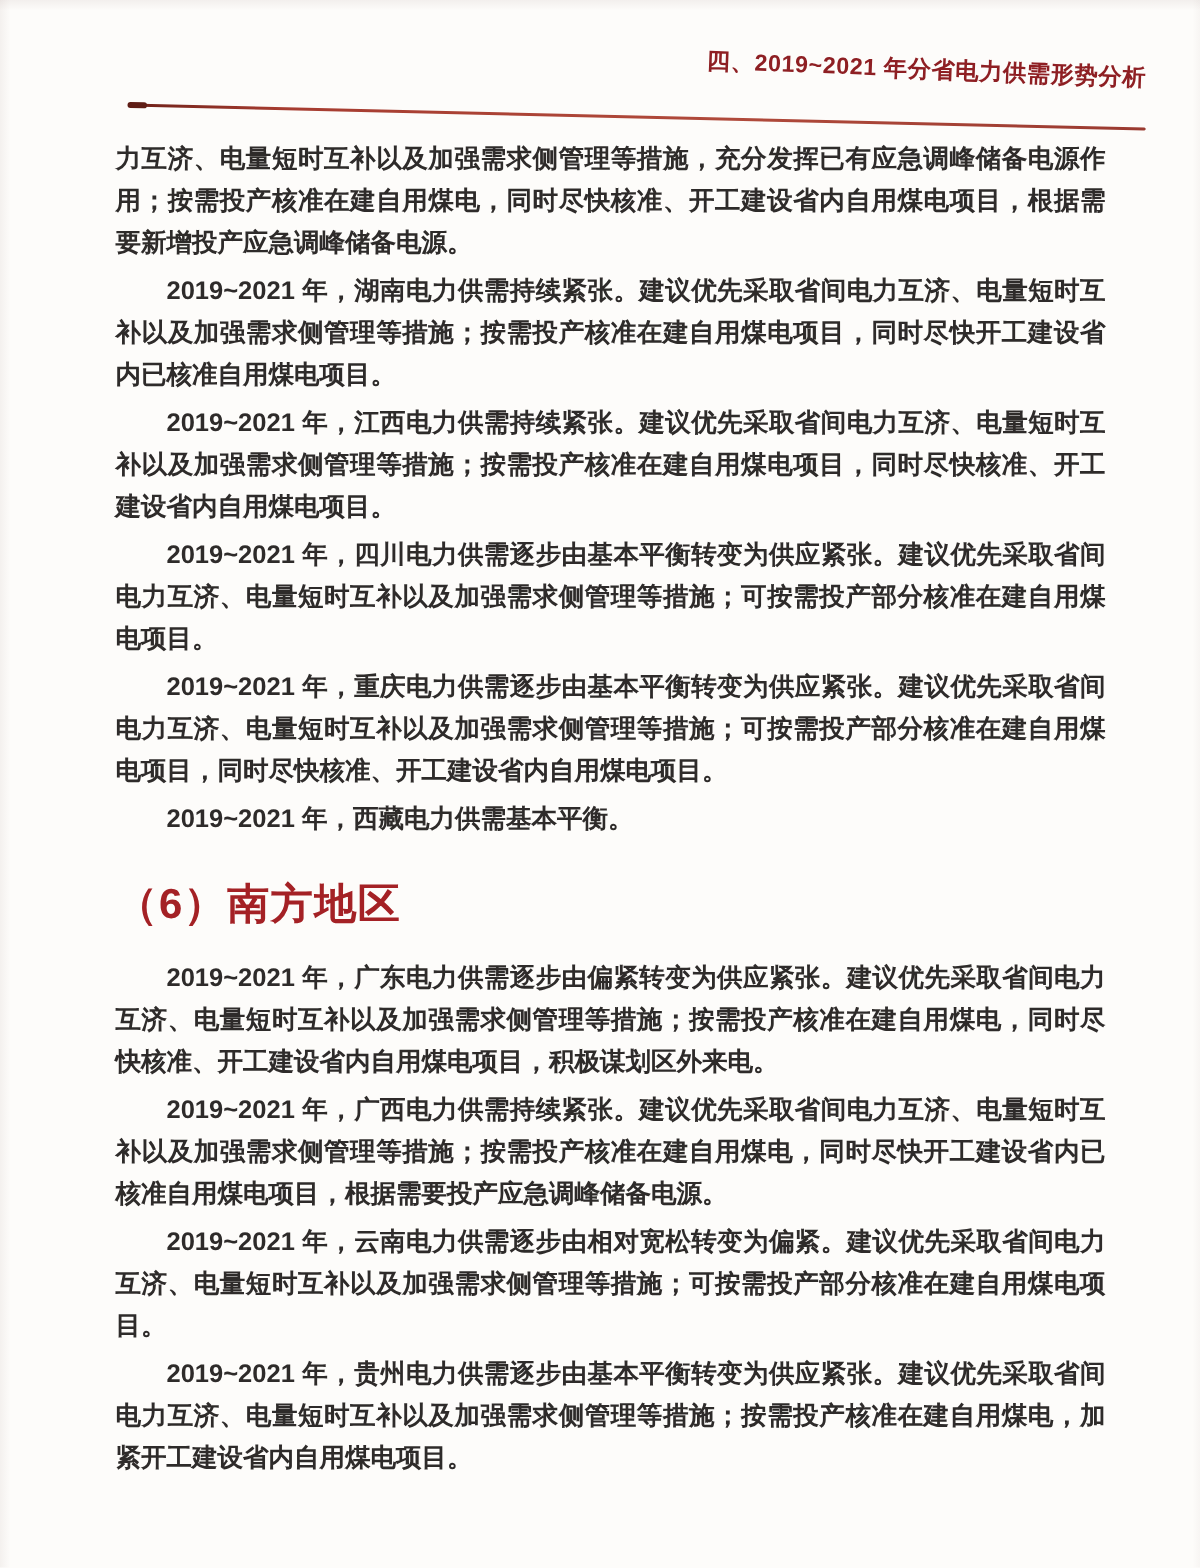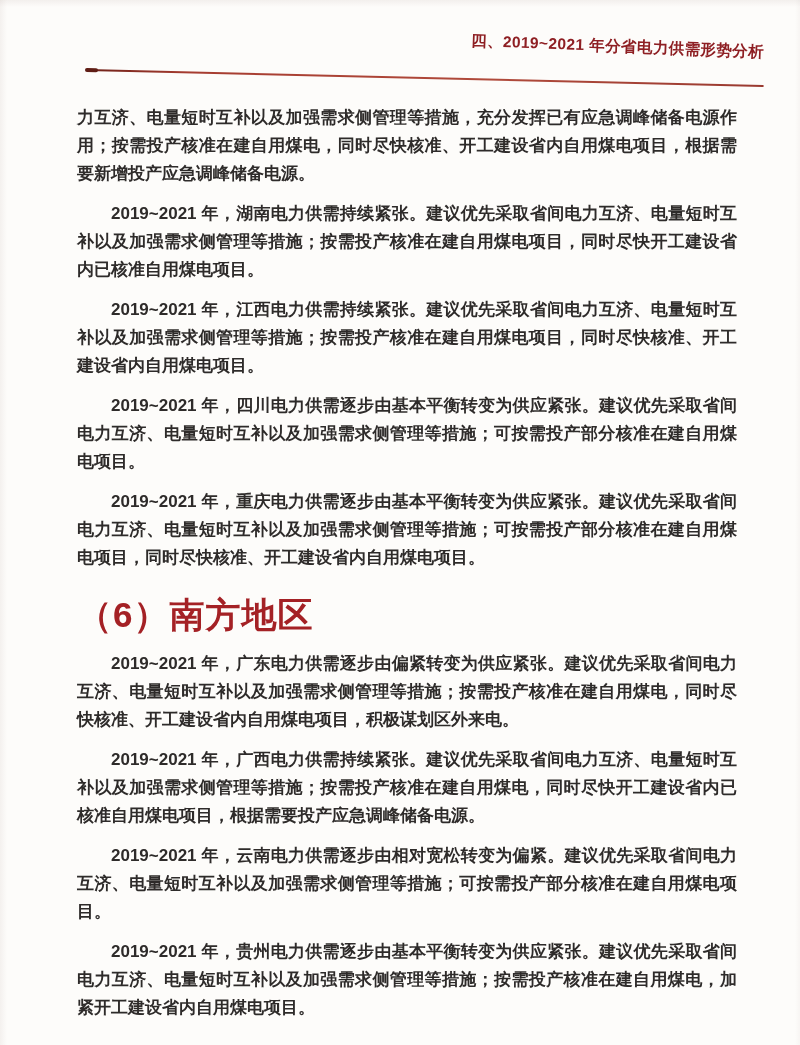--- a/index.html
+++ b/index.html
@@ -27,40 +27,41 @@
   }
   .header-rule::before{
     content:""; position:absolute; left:-1px; top:-1px;
     width:13px; height:4px; border-radius:3px; background:#5f1d15;
   }
   .content{
     position:absolute; left:77px; top:92px; width:660px;
     color:#2e2b2a; font-size:17px; line-height:28px;
     font-weight:600; text-align:justify;
   }
-  .para{ margin:12px 0 4px; text-indent:2em; }
+  .para{ margin:0 0 4px; text-indent:2em; }
   .para.no-indent{ text-indent:0; }
   .section-heading{
     margin:24px 0 16px; text-indent:0;
-    color:#a42125; font-size:35px; line-height:38px;
+    color:#a42125; font-size:28px; line-height:38px;
     font-weight:bold; letter-spacing:1px; text-align:left;
   }
 </style>
 </head>
 <body>
 
 <div class="chapter-title">四、2019~2021 年分省电力供需形势分析</div>
 <div class="header-rule"></div>
 
 <div class="content">
   <p class="para no-indent">力互济、电量短时互补以及加强需求侧管理等措施，充分发挥已有应急调峰储备电源作用；按需投产核准在建自用煤电，同时尽快核准、开工建设省内自用煤电项目，根据需要新增投产应急调峰储备电源。</p>
   <p class="para">2019~2021 年，湖南电力供需持续紧张。建议优先采取省间电力互济、电量短时互补以及加强需求侧管理等措施；按需投产核准在建自用煤电项目，同时尽快开工建设省内已核准自用煤电项目。</p>
   <p class="para">2019~2021 年，江西电力供需持续紧张。建议优先采取省间电力互济、电量短时互补以及加强需求侧管理等措施；按需投产核准在建自用煤电项目，同时尽快核准、开工建设省内自用煤电项目。</p>
   <p class="para">2019~2021 年，四川电力供需逐步由基本平衡转变为供应紧张。建议优先采取省间电力互济、电量短时互补以及加强需求侧管理等措施；可按需投产部分核准在建自用煤电项目。</p>
   <p class="para">2019~2021 年，重庆电力供需逐步由基本平衡转变为供应紧张。建议优先采取省间电力互济、电量短时互补以及加强需求侧管理等措施；可按需投产部分核准在建自用煤电项目，同时尽快核准、开工建设省内自用煤电项目。</p>
+  <p class="para">2019~2021 年，西藏电力供需基本平衡。</p>
 
   <h2 class="section-heading">（6）南方地区</h2>
 
   <p class="para">2019~2021 年，广东电力供需逐步由偏紧转变为供应紧张。建议优先采取省间电力互济、电量短时互补以及加强需求侧管理等措施；按需投产核准在建自用煤电，同时尽快核准、开工建设省内自用煤电项目，积极谋划区外来电。</p>
   <p class="para">2019~2021 年，广西电力供需持续紧张。建议优先采取省间电力互济、电量短时互补以及加强需求侧管理等措施；按需投产核准在建自用煤电，同时尽快开工建设省内已核准自用煤电项目，根据需要投产应急调峰储备电源。</p>
   <p class="para">2019~2021 年，云南电力供需逐步由相对宽松转变为偏紧。建议优先采取省间电力互济、电量短时互补以及加强需求侧管理等措施；可按需投产部分核准在建自用煤电项目。</p>
   <p class="para">2019~2021 年，贵州电力供需逐步由基本平衡转变为供应紧张。建议优先采取省间电力互济、电量短时互补以及加强需求侧管理等措施；按需投产核准在建自用煤电，加紧开工建设省内自用煤电项目。</p>
 </div>
 
 </body></html>

